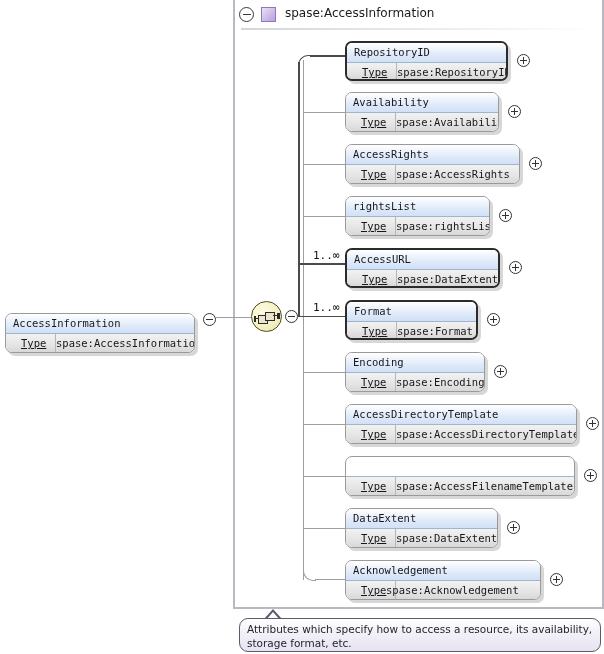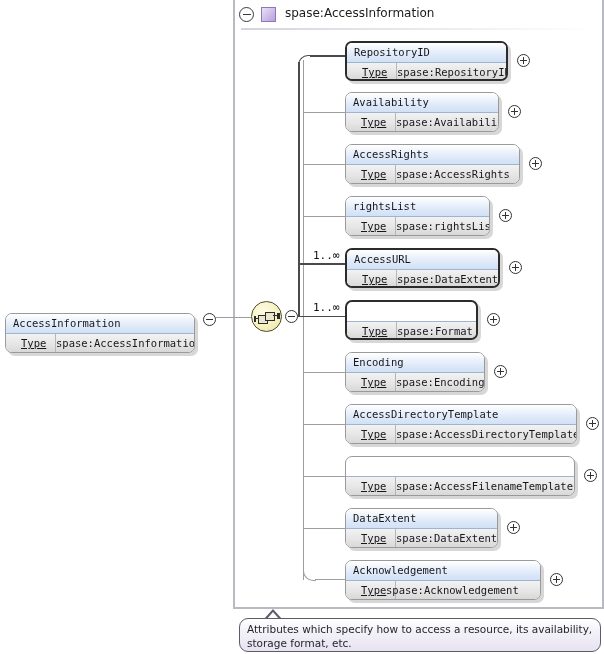--- a/index.html
+++ b/index.html
@@ -262,20 +262,21 @@
           <div class="attrrow">
             <div class="attr-k" style="width: 42px;">Type</div>
             <div class="attr-v" style="left: 43px;">spase:DataExtent</div>
           </div>
         </div>
       </div>
       <div class="plus" style="left: 509px; top: 261px;"></div>
       <div class="ebox mono required" style="left: 345px; top: 300px; width: 133px; height: 40px;">
         <div class="shadow"></div>
         <div class="body">
+          <div class="name">Format</div>
           <div class="rowline"></div>
           <div class="attrrow">
             <div class="attr-k" style="width: 42px;">Type</div>
             <div class="attr-v" style="left: 43px;">spase:Format</div>
           </div>
         </div>
       </div>
       <div class="plus" style="left: 487px; top: 313px;"></div>
       <div class="ebox mono optional" style="left: 345px; top: 352px; width: 140px; height: 40px;">
         <div class="shadow"></div>

